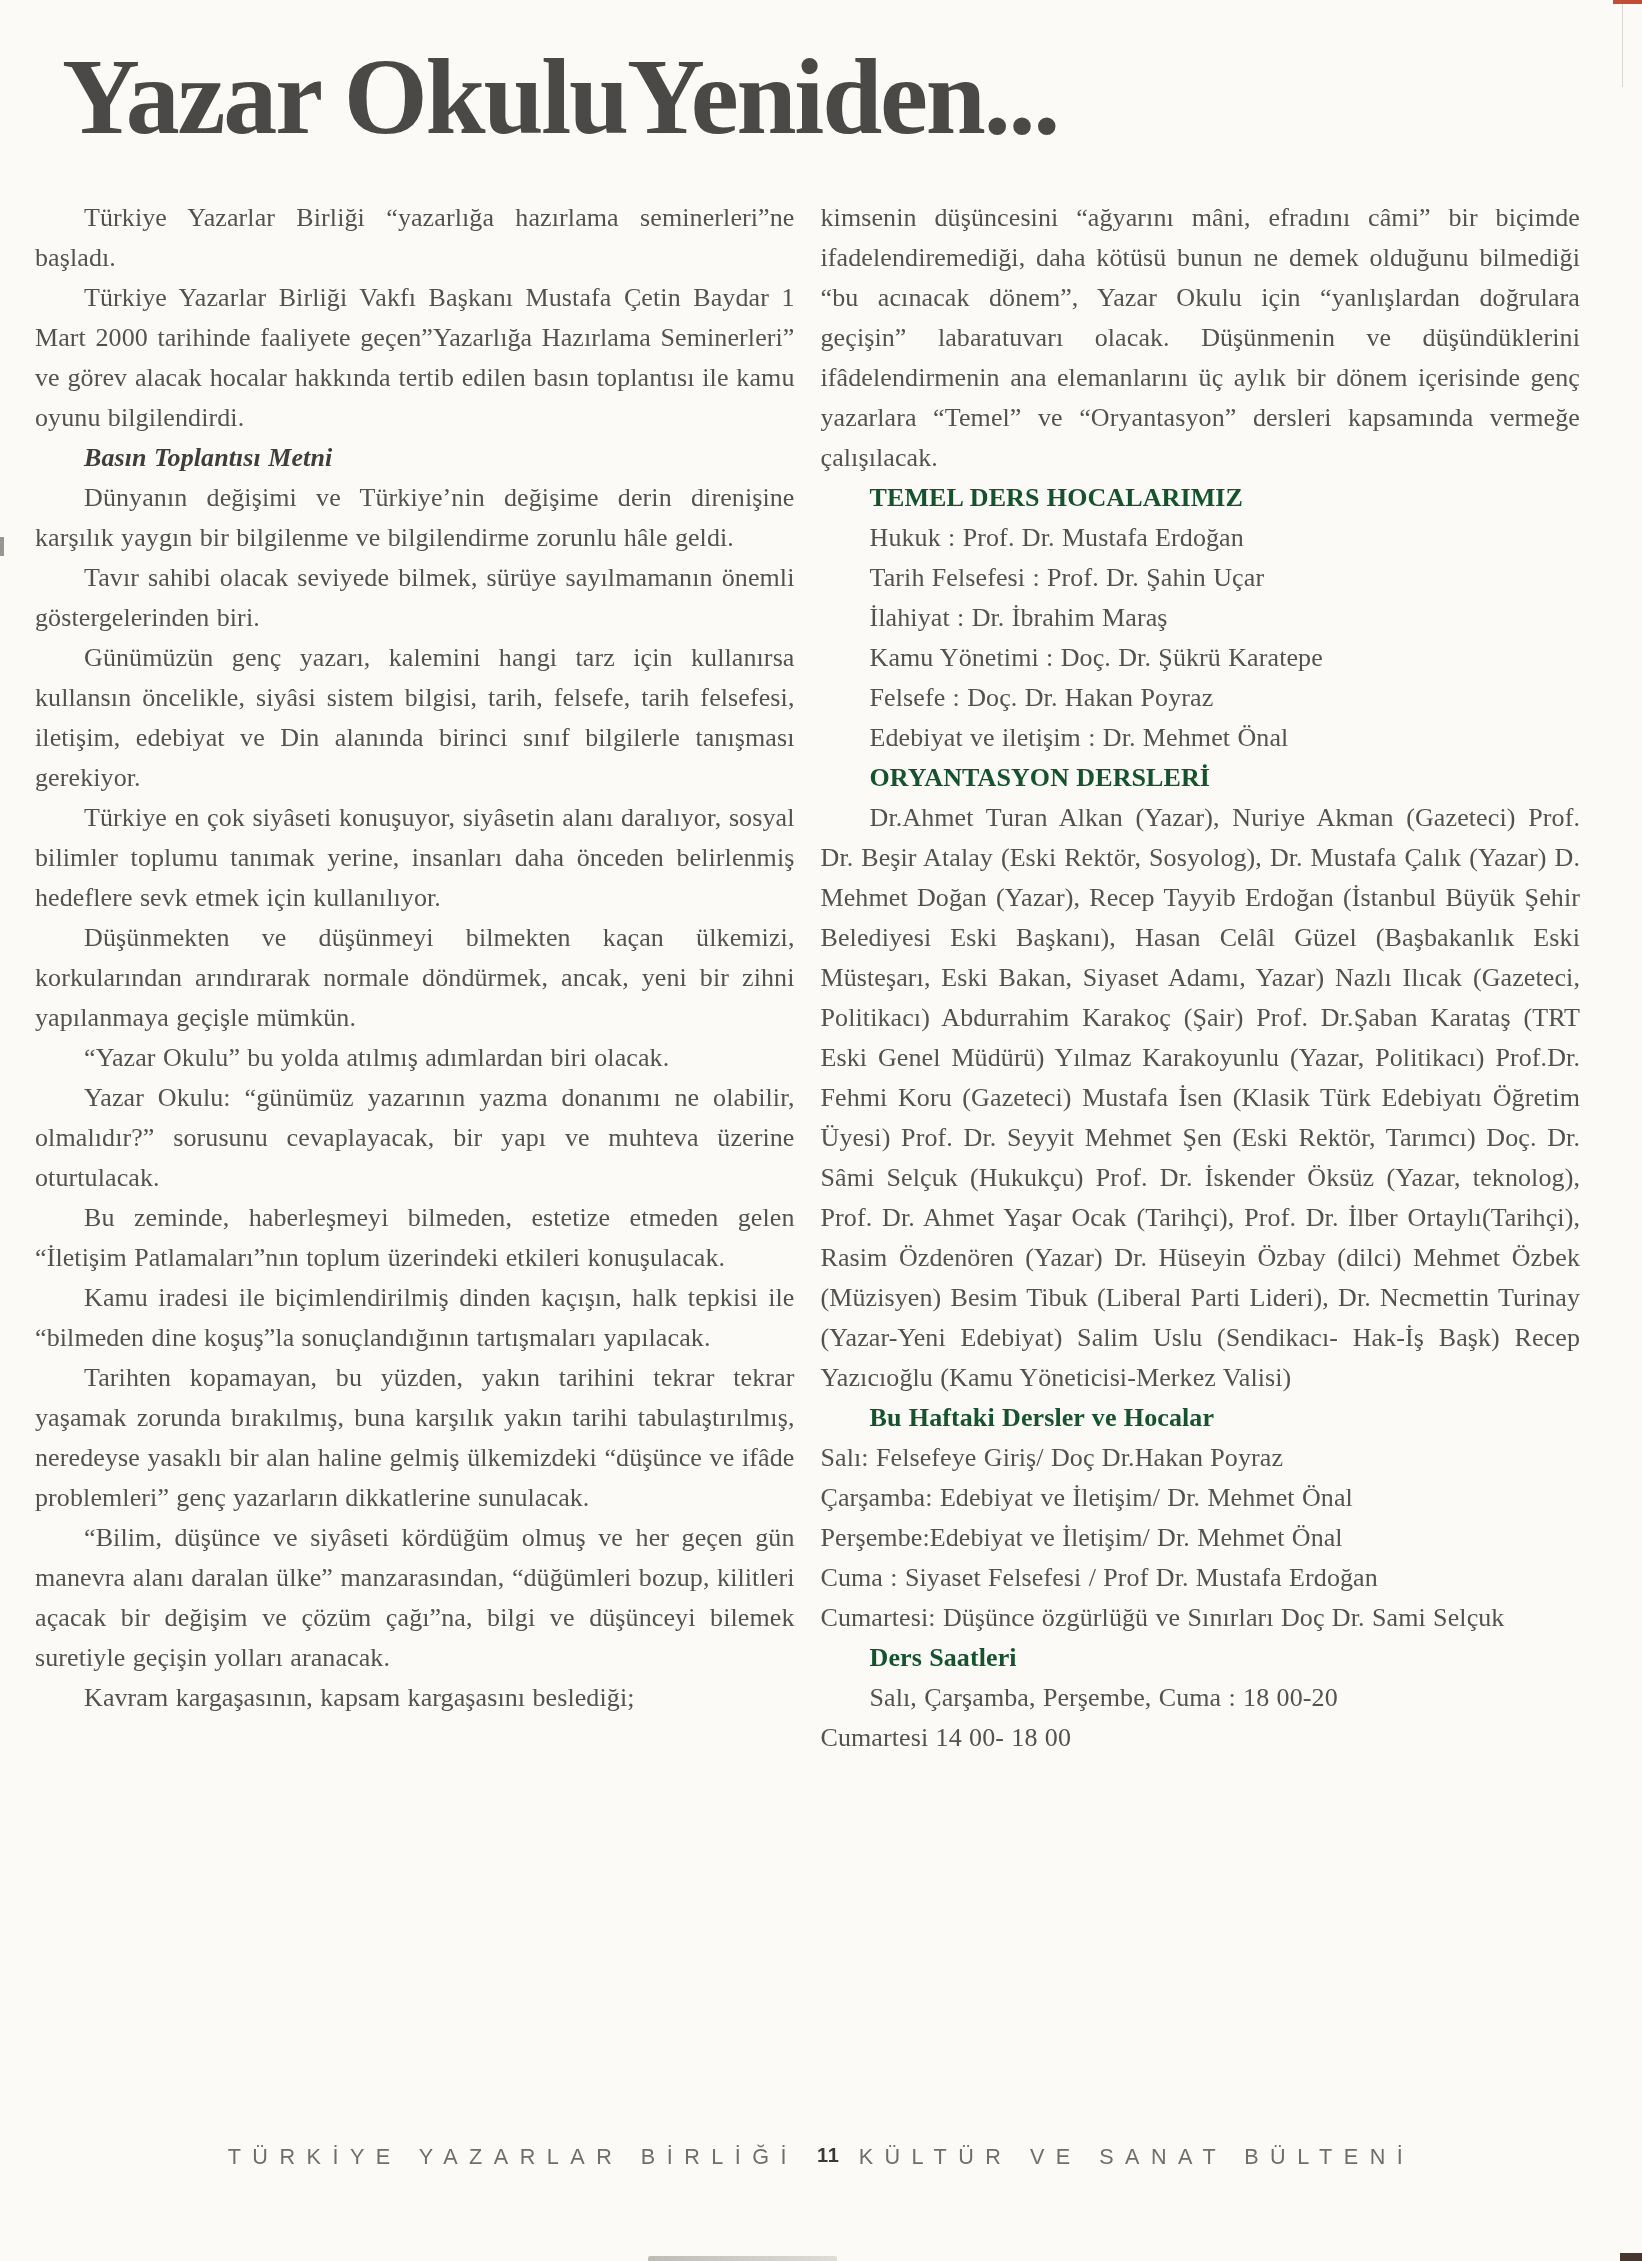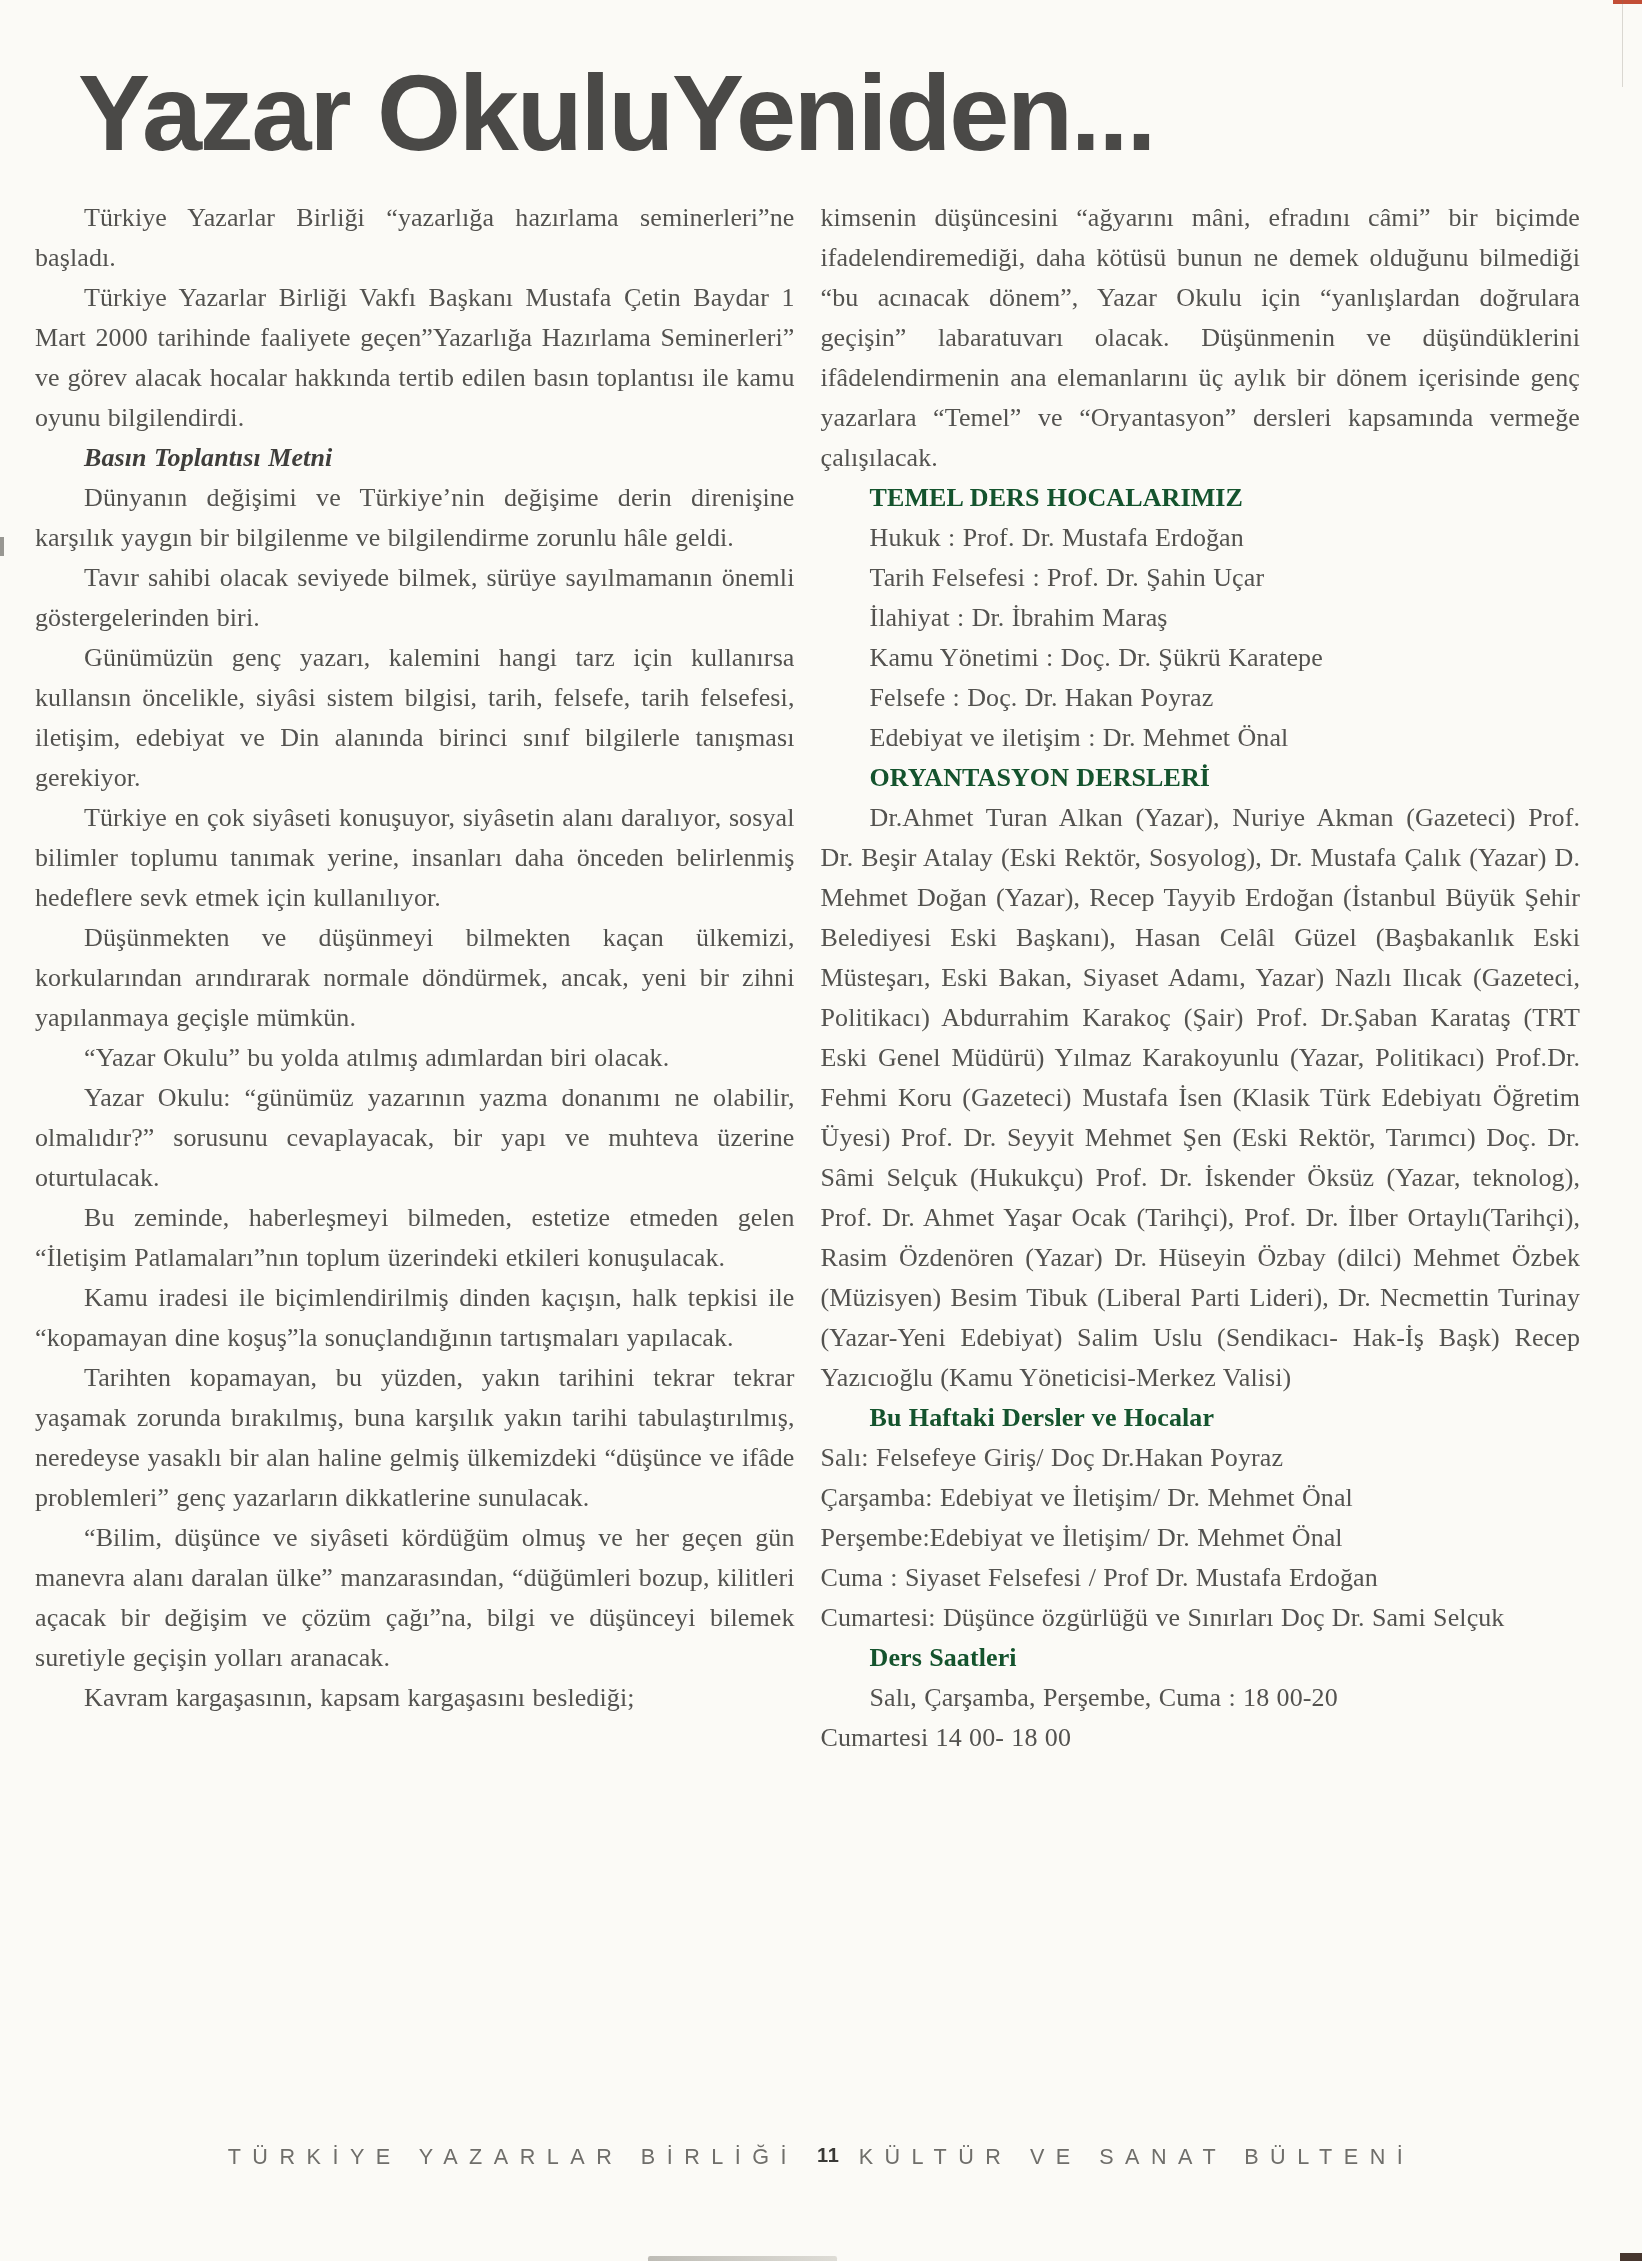--- a/index.html
+++ b/index.html
@@ -9,22 +9,22 @@
     font-family:"Liberation Serif", serif;
   }
   .page {
     position:relative;
     width:1642px; height:2261px;
     background:#fbfaf6;
     overflow:hidden;
   }
   .page-title {
     position:absolute; top:38px; left:62px;
-    margin:16px;
-    font-family:Liberation Sans, sans-serif;
+    margin:0;
+    font-family:Liberation Serif, serif;
     font-weight:bold;
     font-size:108px; line-height:1.1;
     letter-spacing:-2.2px;
     color:#4a4947;
   }
   .columns {
     position:absolute; top:198px; left:35px;
     width:1545px;
     display:flex; gap:26px;
   }
@@ -80,21 +80,21 @@
         <p class="para">Türkiye Yazarlar Birliği Vakfı Başkanı Mustafa Çetin Baydar 1 Mart 2000 tarihinde faaliyete geçen”Yazarlığa Hazırlama Seminerleri” ve görev alacak hocalar hakkında tertib edilen basın toplantısı ile kamu oyunu bilgilendirdi.</p>
         <p class="para bold-italic">Basın Toplantısı Metni</p>
         <p class="para">Dünyanın değişimi ve Türkiye’nin değişime derin direnişine karşılık yaygın bir bilgilenme ve bilgilendirme zorunlu hâle geldi.</p>
         <p class="para">Tavır sahibi olacak seviyede bilmek, sürüye sayılmamanın önemli göstergelerinden biri.</p>
         <p class="para">Günümüzün genç yazarı, kalemini hangi tarz için kullanırsa kullansın öncelikle, siyâsi sistem bilgisi, tarih, felsefe, tarih felsefesi, iletişim, edebiyat ve Din alanında birinci sınıf bilgilerle tanışması gerekiyor.</p>
         <p class="para">Türkiye en çok siyâseti konuşuyor, siyâsetin alanı daralıyor, sosyal bilimler toplumu tanımak yerine, insanları daha önceden belirlenmiş hedeflere sevk etmek için kullanılıyor.</p>
         <p class="para">Düşünmekten ve düşünmeyi bilmekten kaçan ülkemizi, korkularından arındırarak normale döndürmek, ancak, yeni bir zihni yapılanmaya geçişle mümkün.</p>
         <p class="para">“Yazar Okulu” bu yolda atılmış adımlardan biri olacak.</p>
         <p class="para">Yazar Okulu: “günümüz yazarının yazma donanımı ne olabilir, olmalıdır?” sorusunu cevaplayacak, bir yapı ve muhteva üzerine oturtulacak.</p>
         <p class="para">Bu zeminde, haberleşmeyi bilmeden, estetize etmeden gelen “İletişim Patlamaları”nın toplum üzerindeki etkileri konuşulacak.</p>
-        <p class="para">Kamu iradesi ile biçimlendirilmiş dinden kaçışın, halk tepkisi ile “kopamayan dine koşuş”la sonuçlandığının tartışmaları yapılacak.</p>
+        <p class="para">Kamu iradesi ile biçimlendirilmiş dinden kaçışın, halk tepkisi ile “bilmeden dine koşuş”la sonuçlandığının tartışmaları yapılacak.</p>
         <p class="para">Tarihten kopamayan, bu yüzden, yakın tarihini tekrar tekrar yaşamak zorunda bırakılmış, buna karşılık yakın tarihi tabulaştırılmış, neredeyse yasaklı bir alan haline gelmiş ülkemizdeki “düşünce ve ifâde problemleri” genç yazarların dikkatlerine sunulacak.</p>
         <p class="para">“Bilim, düşünce ve siyâseti kördüğüm olmuş ve her geçen gün manevra alanı daralan ülke” manzarasından, “düğümleri bozup, kilitleri açacak bir değişim ve çözüm çağı”na, bilgi ve düşünceyi bilemek suretiyle geçişin yolları aranacak.</p>
         <p class="para">Kavram kargaşasının, kapsam kargaşasını beslediği;</p>
       </div>
     <div class="col">
         <p class="para no-indent">kimsenin düşüncesini “ağyarını mâni, efradını câmi” bir biçimde ifadelendiremediği, daha kötüsü bunun ne demek olduğunu bilmediği “bu acınacak dönem”, Yazar Okulu için “yanlışlardan doğrulara geçişin” labaratuvarı olacak. Düşünmenin ve düşündüklerini ifâdelendirmenin ana elemanlarını üç aylık bir dönem içerisinde genç yazarlara “Temel” ve “Oryantasyon” dersleri kapsamında vermeğe çalışılacak.</p>
         <p class="para bold">TEMEL DERS HOCALARIMIZ</p>
         <p class="para">Hukuk : Prof. Dr. Mustafa Erdoğan</p>
         <p class="para">Tarih Felsefesi : Prof. Dr. Şahin Uçar</p>
         <p class="para">İlahiyat : Dr. İbrahim Maraş</p>

